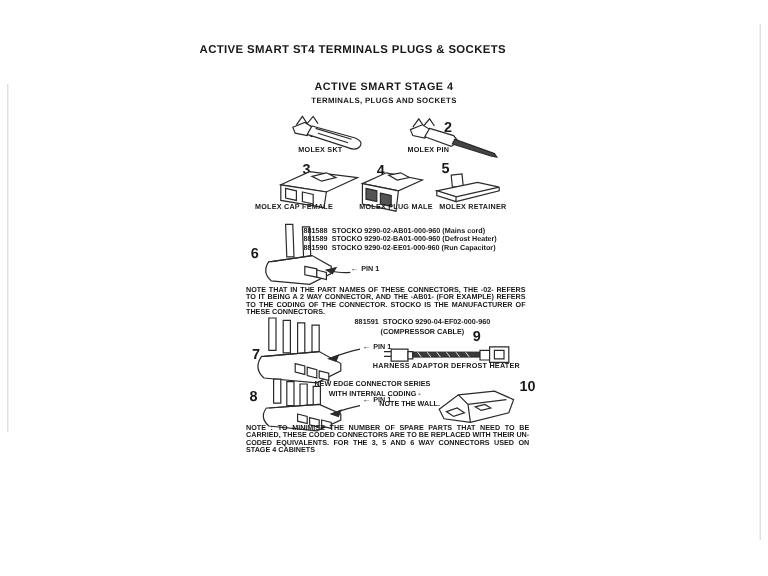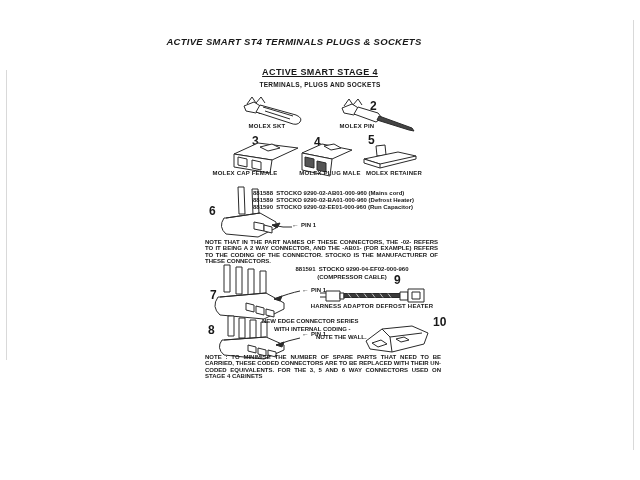--- a/index.html
+++ b/index.html
@@ -4,38 +4,38 @@
 <style>
   html,body{margin:0;padding:0;}
   body{
     width:640px;height:480px;background:#ffffff;overflow:hidden;
     font-family:"Liberation Sans", sans-serif;color:#181818;position:relative;
   }
   .abs{position:absolute;}
   .ctr{text-align:center;}
   .b{font-weight:bold;}
   .title{font-size:9.5px;letter-spacing:.3px;}
-  .h2{font-size:9px;letter-spacing:.4px;text-decoration:underline;}
+  .h2{font-size:9px;letter-spacing:.4px;}
   .h3{font-size:6.5px;letter-spacing:.3px;}
   .num{font-size:12px;font-weight:bold;}
   .cap{font-size:6px;font-weight:bold;letter-spacing:.2px;}
   .tiny{font-size:6px;font-weight:bold;line-height:7px;}
   .pre{white-space:pre;}
   .note{font-size:6px;font-weight:bold;line-height:6.3px;text-align:justify;}
   .pin{display:flex;align-items:center;gap:2px;font-size:6px;font-weight:bold;}
   svg{display:block;}
   .edge{background:#d9d9d9;}
 </style>
 </head>
 <body>
 
 <div class="abs edge" style="left:6px;top:70px;width:1px;height:290px;"></div>
 <div class="abs edge" style="left:633px;top:20px;width:1px;height:430px;"></div>
 
-<div class="abs ctr b title" style="left:0;top:36px;width:588px;font-style:italic;">ACTIVE SMART ST4 TERMINALS PLUGS &amp; SOCKETS</div>
+<div class="abs ctr b title" style="left:0;top:36px;width:588px;">ACTIVE SMART ST4 TERMINALS PLUGS &amp; SOCKETS</div>
 <div class="abs ctr b h2" style="left:0;top:67px;width:640px;">ACTIVE SMART STAGE 4</div>
 <div class="abs ctr b h3" style="left:0;top:81px;width:640px;">TERMINALS, PLUGS AND SOCKETS</div>
 
 <span class="abs num" style="left:258px;top:103px;">1</span>
 <svg class="abs" style="left:232px;top:95px;" width="84" height="34" viewBox="0 0 84 34">
   <g fill="#fff" stroke="#2a2a2a" stroke-width="1">
     <path d="M15 9 L20 2 L24 8 L29 2 L33 8" fill="none"></path>
     <path d="M12 11 L22 7 L30 12 L24 18 L14 16 Z"></path>
     <path d="M28 10 L64 20 Q71 23 68 27 Q65 31 58 28 L24 17 Z"></path>
     <path d="M31 12 L61 21" fill="none"></path>

